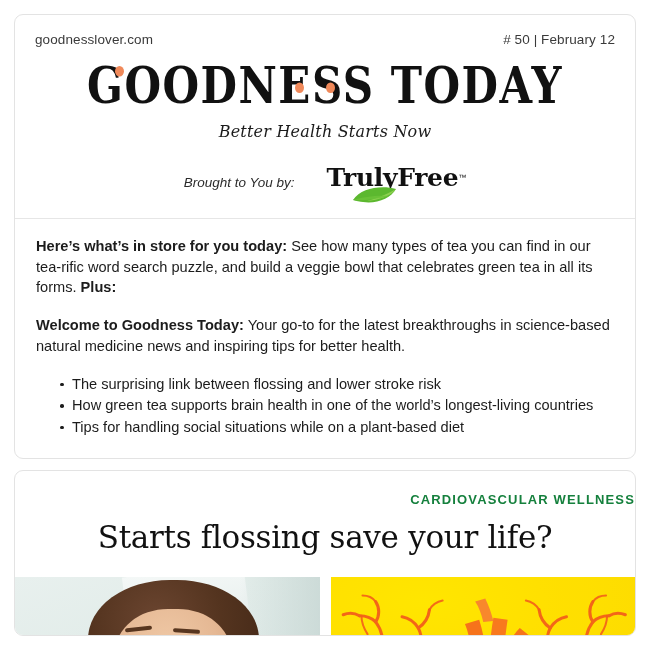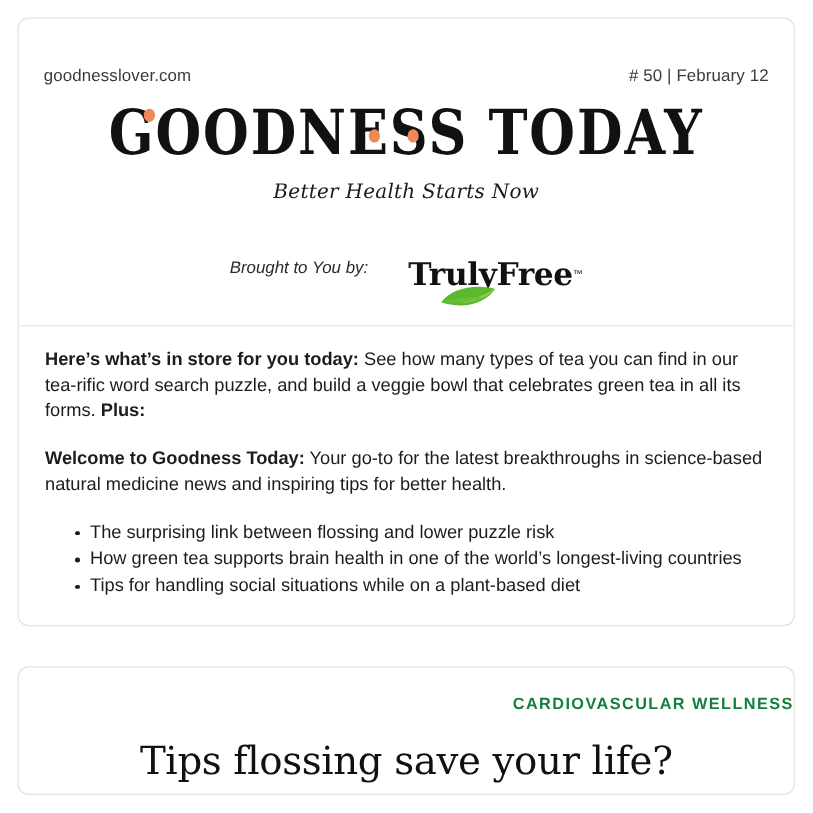--- a/index.html
+++ b/index.html
@@ -264,21 +264,21 @@
   .photo-woman .brow-l { left: 36%; top: 41%; width: 9%; transform: rotate(-6deg); }
   .photo-woman .brow-r { left: 52%; top: 43%; width: 9%; transform: rotate(4deg); }
 
   
   .photo-heart {
     background: radial-gradient(ellipse at 30% 20%, #ffe600 0%, #ffe000 40%, #fcd800 100%);
   }
   .photo-heart svg { display:block; width:100%; height:100%; }
 
   
-  [data-interactable="true"] { cursor: default; margin-top: 21px; }
+  [data-interactable="true"] { cursor: default; }
 </style>
 </head>
 <body>
 
 <div class="page" data-interactable="false">
 
   <div class="card card-top" data-interactable="false">
 
     <div class="masthead" data-interactable="false">
       <span class="site" data-interactable="true">goodnesslover.com</span>
@@ -310,31 +310,31 @@
     <div class="divider" data-interactable="false"></div>
 
     <div class="body" data-interactable="false">
       <p class="para" data-interactable="false">
         <b>Here’s what’s in store for you today:</b><span> See how many types of tea you can find in our tea-rific word search puzzle, and build a veggie bowl that celebrates green tea in all its forms. </span><b>Plus:</b>
       </p>
       <p class="para" data-interactable="false">
         <b>Welcome to Goodness Today:</b><span> Your go-to for the latest breakthroughs in science-based natural medicine news and inspiring tips for better health.</span>
       </p>
       <ul class="bullets" data-interactable="false">
-        <li data-interactable="false">The surprising link between flossing and lower puzzle risk</li>
+        <li data-interactable="false">The surprising link between flossing and lower stroke risk</li>
         <li data-interactable="false">How green tea supports brain health in one of the world’s longest-living countries</li>
         <li data-interactable="false">Tips for handling social situations while on a plant-based diet</li>
       </ul>
     </div>
   </div>
 
   <div class="card card-bottom" data-interactable="true">
 
     <div class="kicker" data-interactable="false">CARDIOVASCULAR WELLNESS</div>
-    <div class="headline" data-interactable="true">Tips flossing save your life?</div>
+    <div class="headline" data-interactable="true">Starts flossing save your life?</div>
 
     <div class="media-row" data-interactable="false">
 
       <div class="media photo-woman" data-interactable="true">
         <div class="wall-panel" data-interactable="false"></div>
         <div class="wall-shadow" data-interactable="false"></div>
         <div class="hair" data-interactable="false"></div>
         <div class="face" data-interactable="false"></div>
         <div class="brow brow-l" data-interactable="false"></div>
         <div class="brow brow-r" data-interactable="false"></div>

